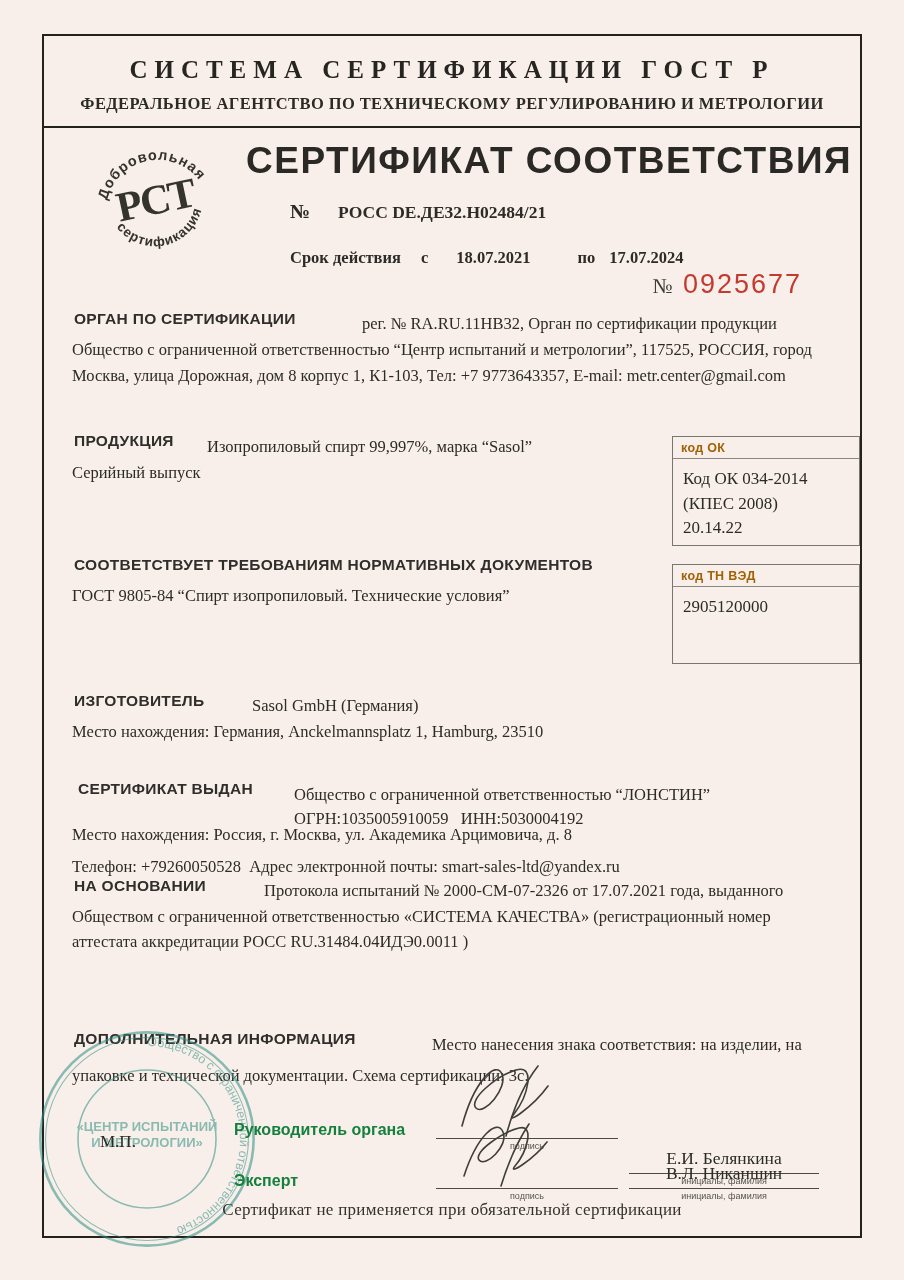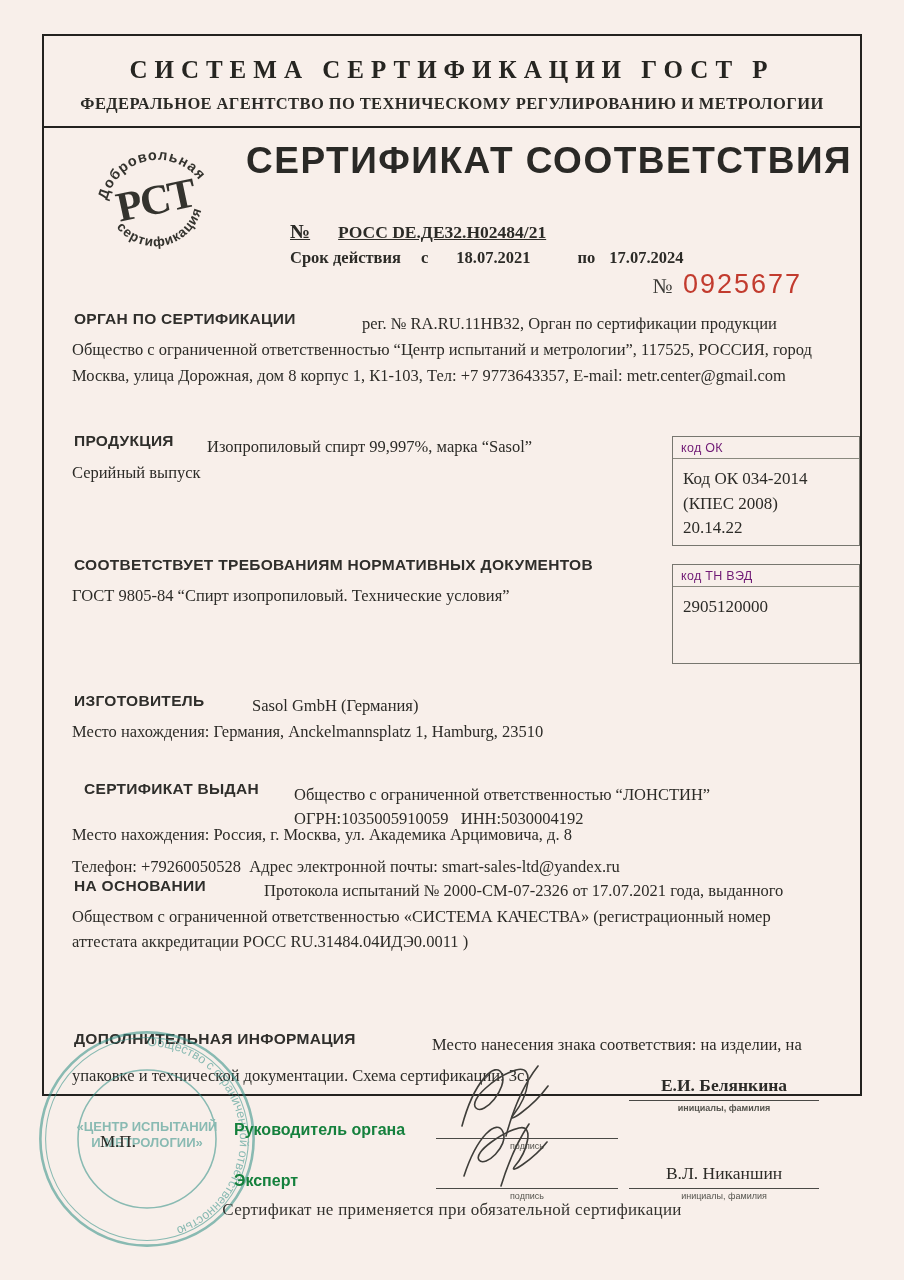--- a/index.html
+++ b/index.html
@@ -5,39 +5,39 @@
   * { margin:0; padding:0; box-sizing:border-box; }
   html,body { width:904px; height:1280px; }
   body {
     background:#f8efea;
     font-family:"Liberation Serif", serif;
     color:#2c2b27;
     position:relative;
     overflow:hidden;
   }
   .frame {
-    position:absolute; left:42px; top:34px; width:820px; height:1062px;
+    position:absolute; left:42px; top:34px; width:820px; height:1204px;
     border:2.5px solid #23221f;
   }
   .abs { position:absolute; }
   .sans { font-family:"Liberation Sans", sans-serif; }
 
   
   .header-system { left:0; right:0; top:20px; text-align:center; font-weight:bold;
     font-size:25px; letter-spacing:7px; color:#262521; }
   .header-agency { left:0; right:0; top:58px; text-align:center; font-weight:bold;
     font-size:16.5px; letter-spacing:.4px; color:#2b2a26; }
   .header-rule { left:0; right:0; top:90px; border-top:2.5px solid #23221f; }
 
   
   .logo { left:46px; top:98px; width:130px; height:130px; }
   .doc-title { left:202px; top:104px; font-weight:bold; font-size:37px;
     letter-spacing:1.5px; color:#2a2926; }
 
-  .cert-line { left:246px; top:184px; font-weight:bold; font-size:17.5px;text-decoration:underline; }
+  .cert-line { left:246px; top:164px; font-weight:bold; font-size:17.5px; }
   .cert-line .no-sign { font-size:20px; margin-right:28px; }
   .validity { left:246px; top:212px; font-weight:bold; font-size:16.5px; }
   .validity .gap-s { margin-left:20px; }
   .validity .gap-m { margin-left:28px; }
   .validity .gap-l { margin-left:47px; }
   .validity .gap-xs { margin-left:14px; }
   .blank-no { right:58px; top:233px; white-space:nowrap; }
   .blank-no .no-sign { font-size:21px; color:#3c3b37; margin-right:10px; }
   .blank-no .number { font-family:"Liberation Sans", sans-serif; font-size:27px;
     color:#c23b2e; letter-spacing:2px; }
@@ -50,32 +50,32 @@
   .org-reg { left:318px; top:275px; }
   .org-text { left:28px; top:301px; width:780px; }
 
   .product-head { left:30px; top:396px; }
   .product-line1 { left:163px; top:398px; }
   .product-line2 { left:28px; top:424px; }
 
   .code-box { width:188px; border:1px solid #77766f; background:transparent; }
   .box-ok { left:628px; top:400px; height:110px; }
   .box-tnved { left:628px; top:528px; height:100px; }
-  .box-label { padding:4px 8px 3px; font-size:12.5px; color:#701a75;
-    border-bottom:1px solid #8a897f; letter-spacing:.3px; }
+  .box-label { padding:4px 8px 3px; font-size:12.5px; color:#a16207;
+    border-bottom:1px solid #8a897f; letter-spacing:.3px;font-weight:bold; }
   .box-value { padding:8px 10px; font-size:17px; white-space:pre-line; line-height:1.45; }
 
   .conform-head { left:30px; top:520px; width:590px; }
   .conform-text { left:28px; top:547px; width:590px; }
 
   .manu-head { left:30px; top:656px; }
   .manu-name { left:208px; top:657px; }
   .manu-loc { left:28px; top:683px; }
 
-  .issued-head { left:40px; top:744px; }
+  .issued-head { left:34px; top:744px; }
   .issued-name { left:250px; top:746px; }
   .issued-ogrn { left:250px; top:770px; }
   .issued-loc { left:28px; top:786px; }
   .issued-phone { left:28px; top:818px; }
 
   .basis-head { left:30px; top:841px; }
   .basis-text { left:28px; top:842px; width:762px; text-indent:192px; line-height:1.55; }
 
   .dop-head { left:30px; top:994px; }
   .dop-text { left:28px; top:993px; width:788px; text-indent:360px; line-height:1.9; }
@@ -87,21 +87,21 @@
     color:#15803d; }
   .role1 { left:190px; top:1085px; }
   .role2 { left:190px; top:1136px; }
   .sig-block { left:392px; width:182px; }
   .sb1 { top:1070px; }
   .sb2 { top:1120px; }
   .sig-space { height:33px; border-bottom:1.5px solid #4a4946; }
   .small-caption { font-family:"Liberation Sans", sans-serif; font-size:9px;
     color:#55544e; text-align:center; padding-top:2px; }
   .name-block { left:585px; width:190px; text-align:center; }
-  .nb1 { top:1039px;font-weight:bold; }
+  .nb1 { top:1112px; }
   .nb2 { top:1127px; }
   .sig-name { font-size:17.5px; border-bottom:1.5px solid #4a4946; padding-bottom:4px; }
   .squiggle1 { left:400px; top:1020px; width:150px; height:85px; }
   .squiggle2 { left:405px; top:1080px; width:130px; height:75px; }
 
   .footer-note { left:0; right:0; top:1164px; text-align:center; font-size:17px;
     letter-spacing:.3px; color:#33322e; }
 </style>
 </head>
 <body>

